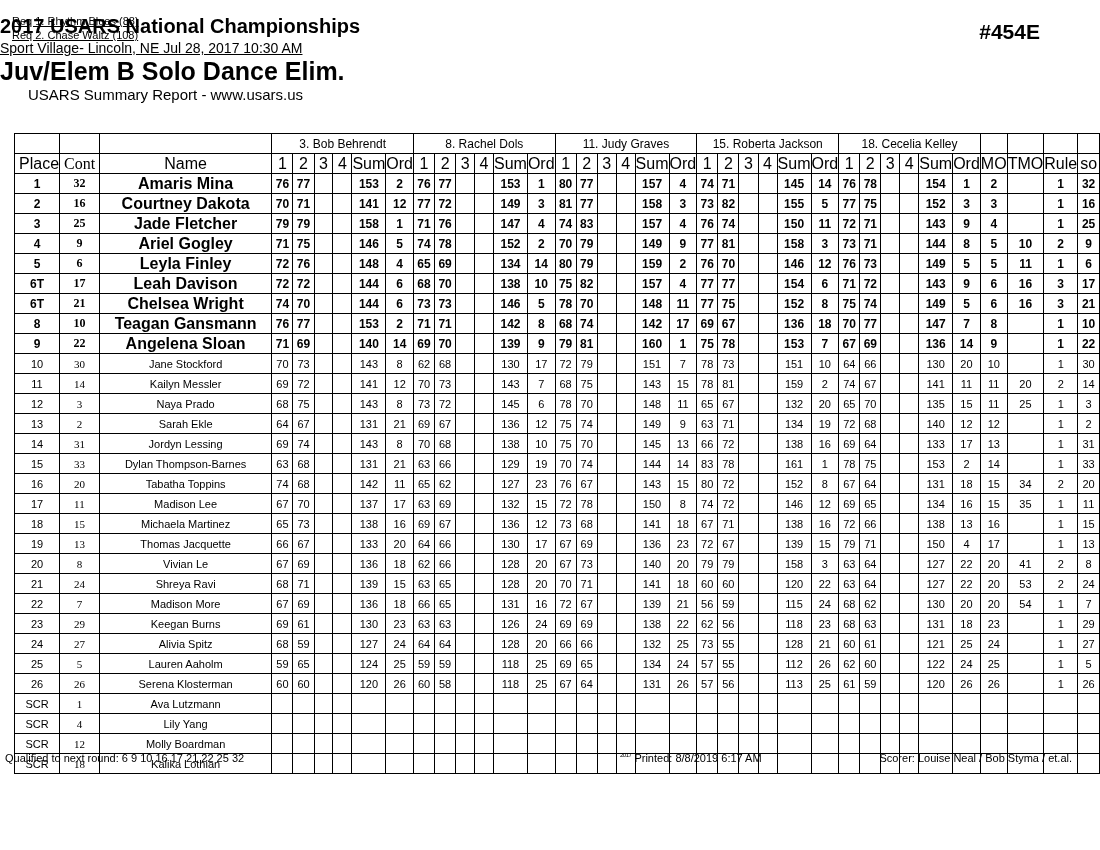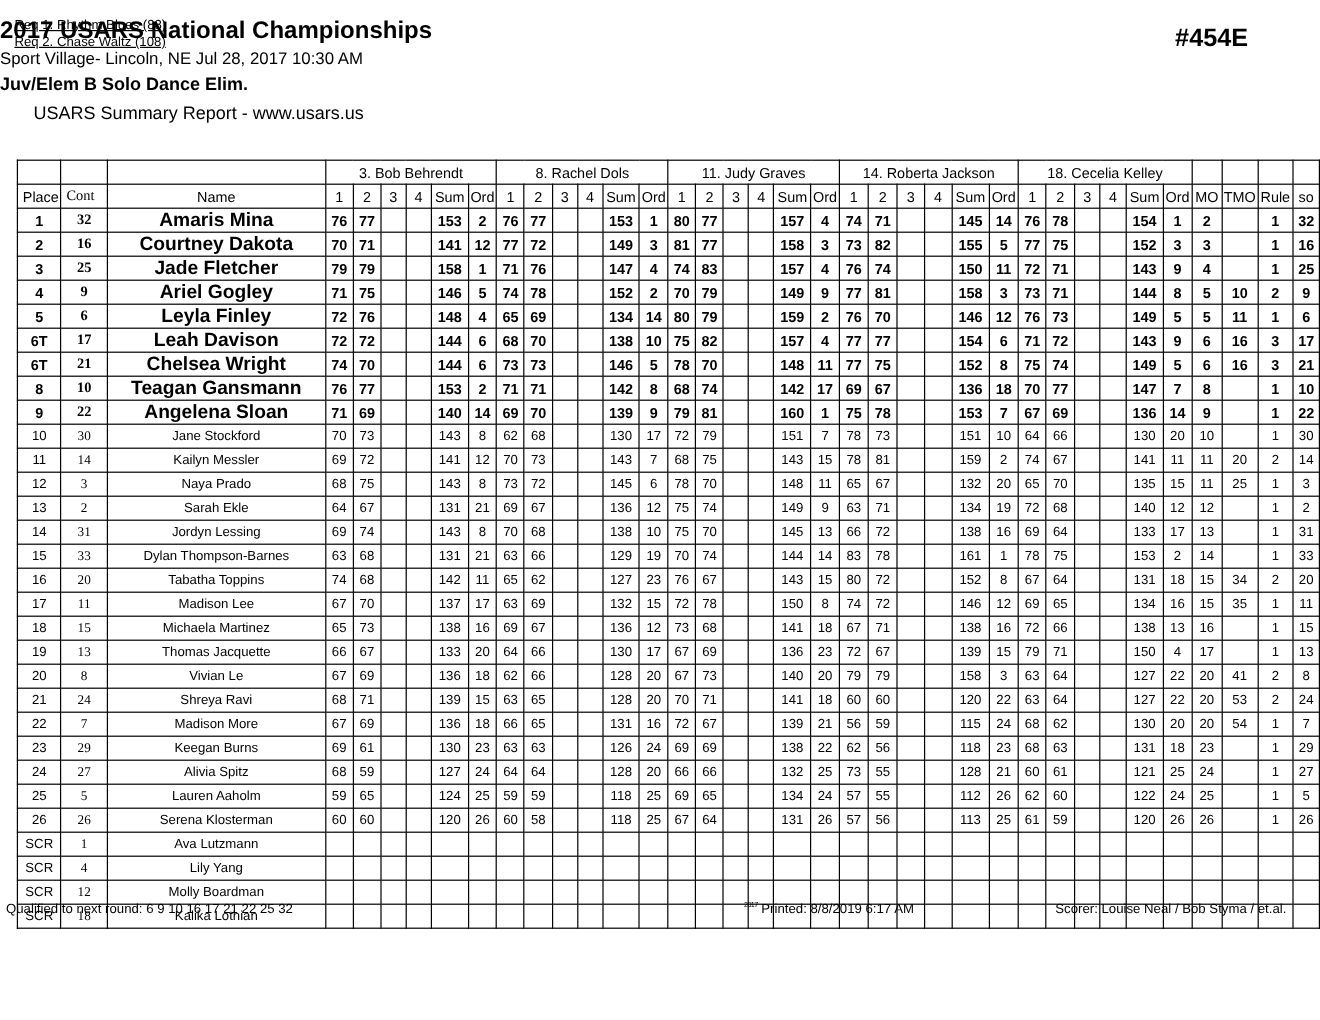--- a/index.html
+++ b/index.html
@@ -9,22 +9,22 @@
     font-family:"Liberation Sans", sans-serif;
     color:#000;
     overflow:hidden;
   }
   .page{position:relative;width:1100px;height:850px;}
 
   
   .req-block{position:absolute;left:12px;top:14px;font-size:11px;line-height:14px;white-space:nowrap;text-decoration:underline;}
   .titles{position:absolute;left:0;top:14px;width:1100px;text-align:left;}
   .t-main{font-size:20px;font-weight:bold;line-height:25px;}
-  .t-sub{font-size:14px;line-height:19px;}
-  .t-event{font-size:15px;font-weight:bold;line-height:26px;}
+  .t-sub{font-size:14px;line-height:19px;text-decoration:underline;}
+  .t-event{font-size:25px;font-weight:bold;line-height:26px;}
   .t-report{font-size:15px;line-height:21px;margin-left:28px;}
   .entry-no{position:absolute;right:60px;top:20px;font-size:21px;font-weight:bold;}
 
   
   table.sheet{
     position:absolute;left:14px;top:133px;
     border-collapse:collapse;
     font-size:11px;
     table-layout:fixed;
   }
@@ -33,21 +33,21 @@
     padding:0;
     height:19px;
     font-weight:normal;
     text-align:center;
     vertical-align:middle;
     overflow:hidden;
     white-space:nowrap;
   }
   .jh{font-size:12px;text-align:left;padding-left:5px;}
   .nb{border:none;}
-  .hdr td{font-size:12px;height:20px;}
+  .hdr td{font-size:16px;height:20px;}
   .hdr td.lft{text-align:left;padding-left:4px;}
 
   
   .c-place{width:32px;}
   .c-cont{width:38px;font-family:Liberation Serif, serif;}
   .c-name{width:198px;text-align:left;padding-left:6px;}
   .c-s{width:26px;}
   .c-sum{width:32px;}
   .c-ord{width:24px;font-weight:bold;}
   .c-mo{width:26px;}
@@ -91,21 +91,21 @@
 
   <table class="sheet">
     <thead>
       <tr>
         <td class="nb c-place"></td>
         <td class="nb c-cont"></td>
         <td class="nb c-name"></td>
         <td class="jh thk-l" colspan="6">3.  Bob Behrendt</td>
         <td class="jh thk-l" colspan="6">8.  Rachel Dols</td>
         <td class="jh thk-l" colspan="6">11.  Judy Graves</td>
-        <td class="jh thk-l" colspan="6">14.  Roberta Jackson</td>
+        <td class="jh thk-l" colspan="6">15.  Roberta Jackson</td>
         <td class="jh thk-l" colspan="6">18.  Cecelia Kelley</td>
         <td class="nb c-mo"></td>
         <td class="nb c-tmo"></td>
         <td class="nb c-rule"></td>
         <td class="nb c-so"></td>
       </tr>
       <tr class="hdr">
         <td class="c-place lft">Place</td>
         <td class="c-cont lft">Cont</td>
         <td class="c-name">Name</td>

